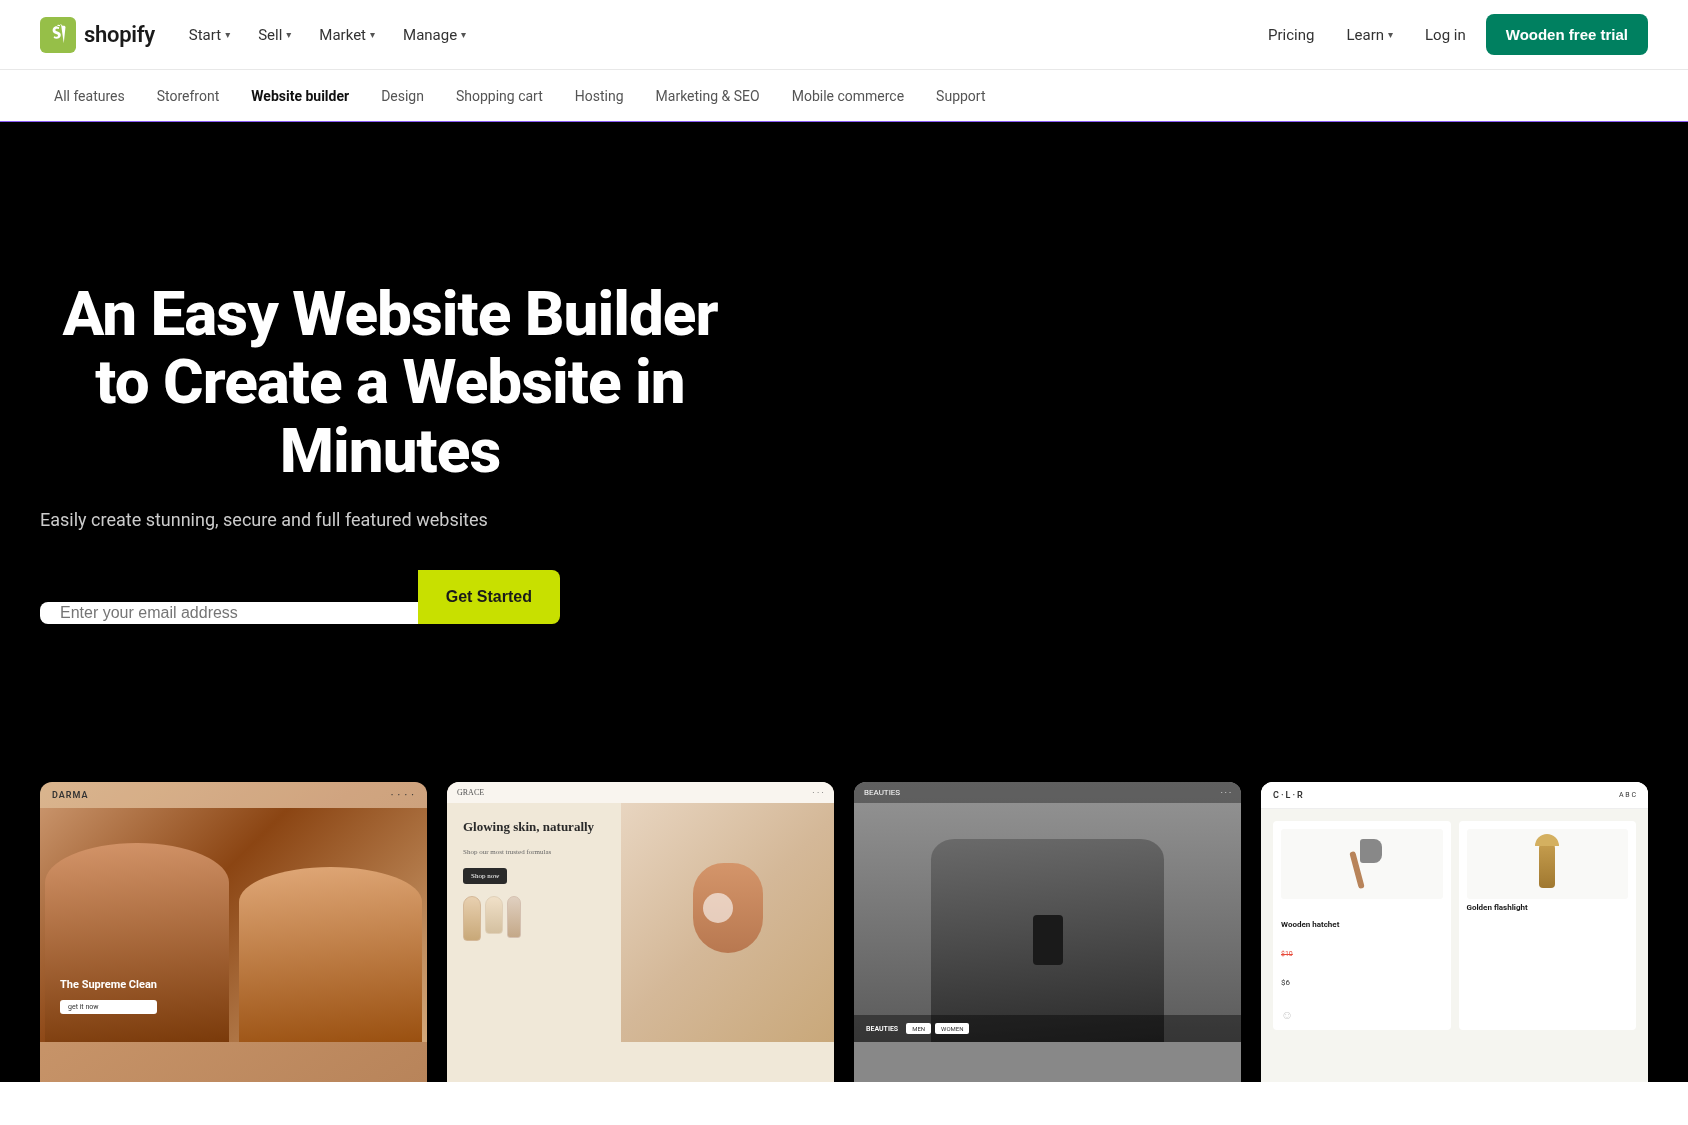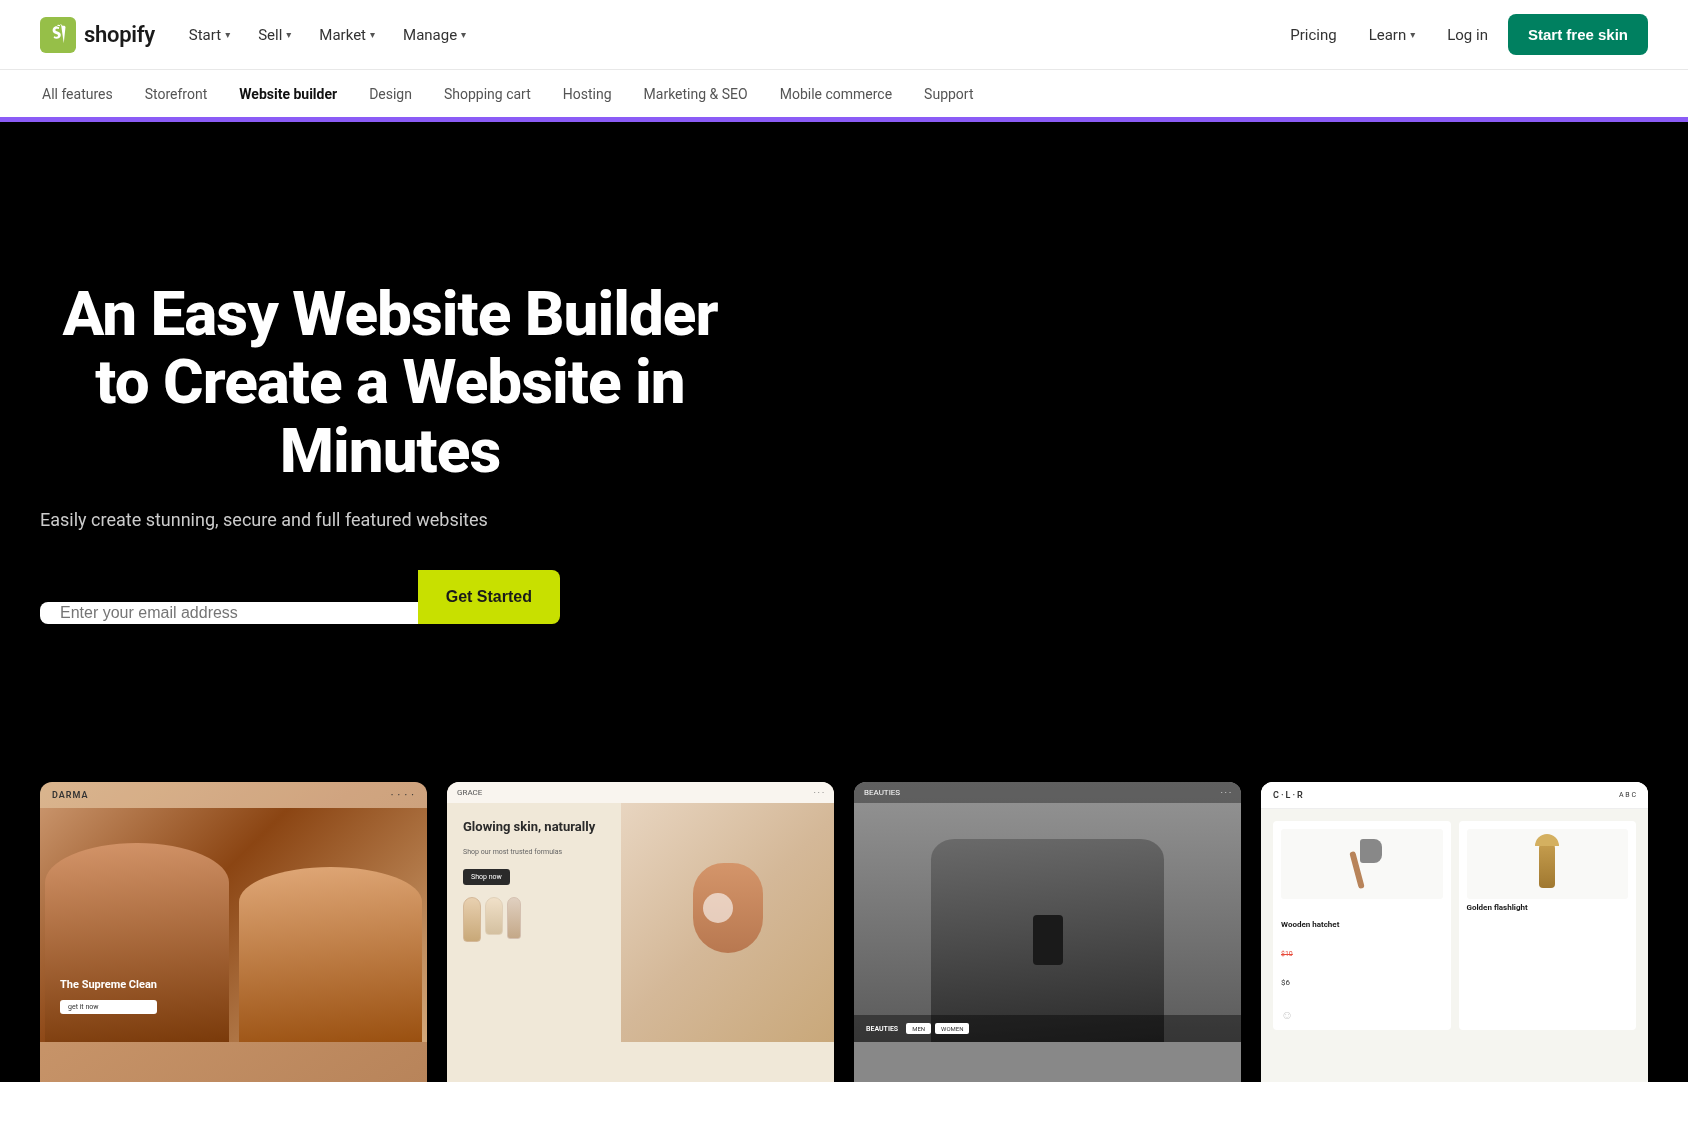--- a/index.html
+++ b/index.html
@@ -90,24 +90,24 @@
       font-size: 15px;
       font-weight: 600;
       cursor: pointer;
       white-space: nowrap;
     }
 
     
     .sub-nav {
       display: flex;
       align-items: center;
-      padding: 0 28px;
+      padding: 0 40px;
       height: 52px;
       background: #fff;
-      border-bottom: 5px solid #8b5cf6;
+      border-bottom: 1px solid #8b5cf6;
       gap: 4px;
     }
     .sub-nav-item {
       font-size: 14px;
       color: #555;
       padding: 6px 14px;
       cursor: pointer;
       border-radius: 4px;
       white-space: nowrap;
     }
@@ -252,20 +252,21 @@
     
     .card-skin {
       background: #f0e8d8;
     }
     .card-skin-inner {
       width: 100%;
       height: 260px;
       display: flex;
       flex-direction: column;
       overflow: hidden;
+      font-family: Liberation Serif, serif;
     }
     .card-skin-header {
       background: #f9f5ef;
       padding: 6px 10px;
       font-size: 8px;
       color: #555;
       display: flex;
       justify-content: space-between;
     }
     .card-skin-body {
@@ -522,21 +523,21 @@
     </div>
   </div>
 
   <div class="nav-right">
     <div class="nav-pricing">Pricing</div>
     <div class="nav-learn">
       <span>Learn</span>
       <span class="nav-chevron">▾</span>
     </div>
     <div class="nav-login">Log in</div>
-    <button class="btn-trial">Start free skin</button>
+    <button class="btn-trial">Wooden free trial</button>
   </div>
 </nav>
 
 <nav class="sub-nav">
   <div class="sub-nav-item">All features</div>
   <div class="sub-nav-item">Storefront</div>
   <div class="sub-nav-item active">Website builder</div>
   <div class="sub-nav-item">Design</div>
   <div class="sub-nav-item">Shopping cart</div>
   <div class="sub-nav-item">Hosting</div>

